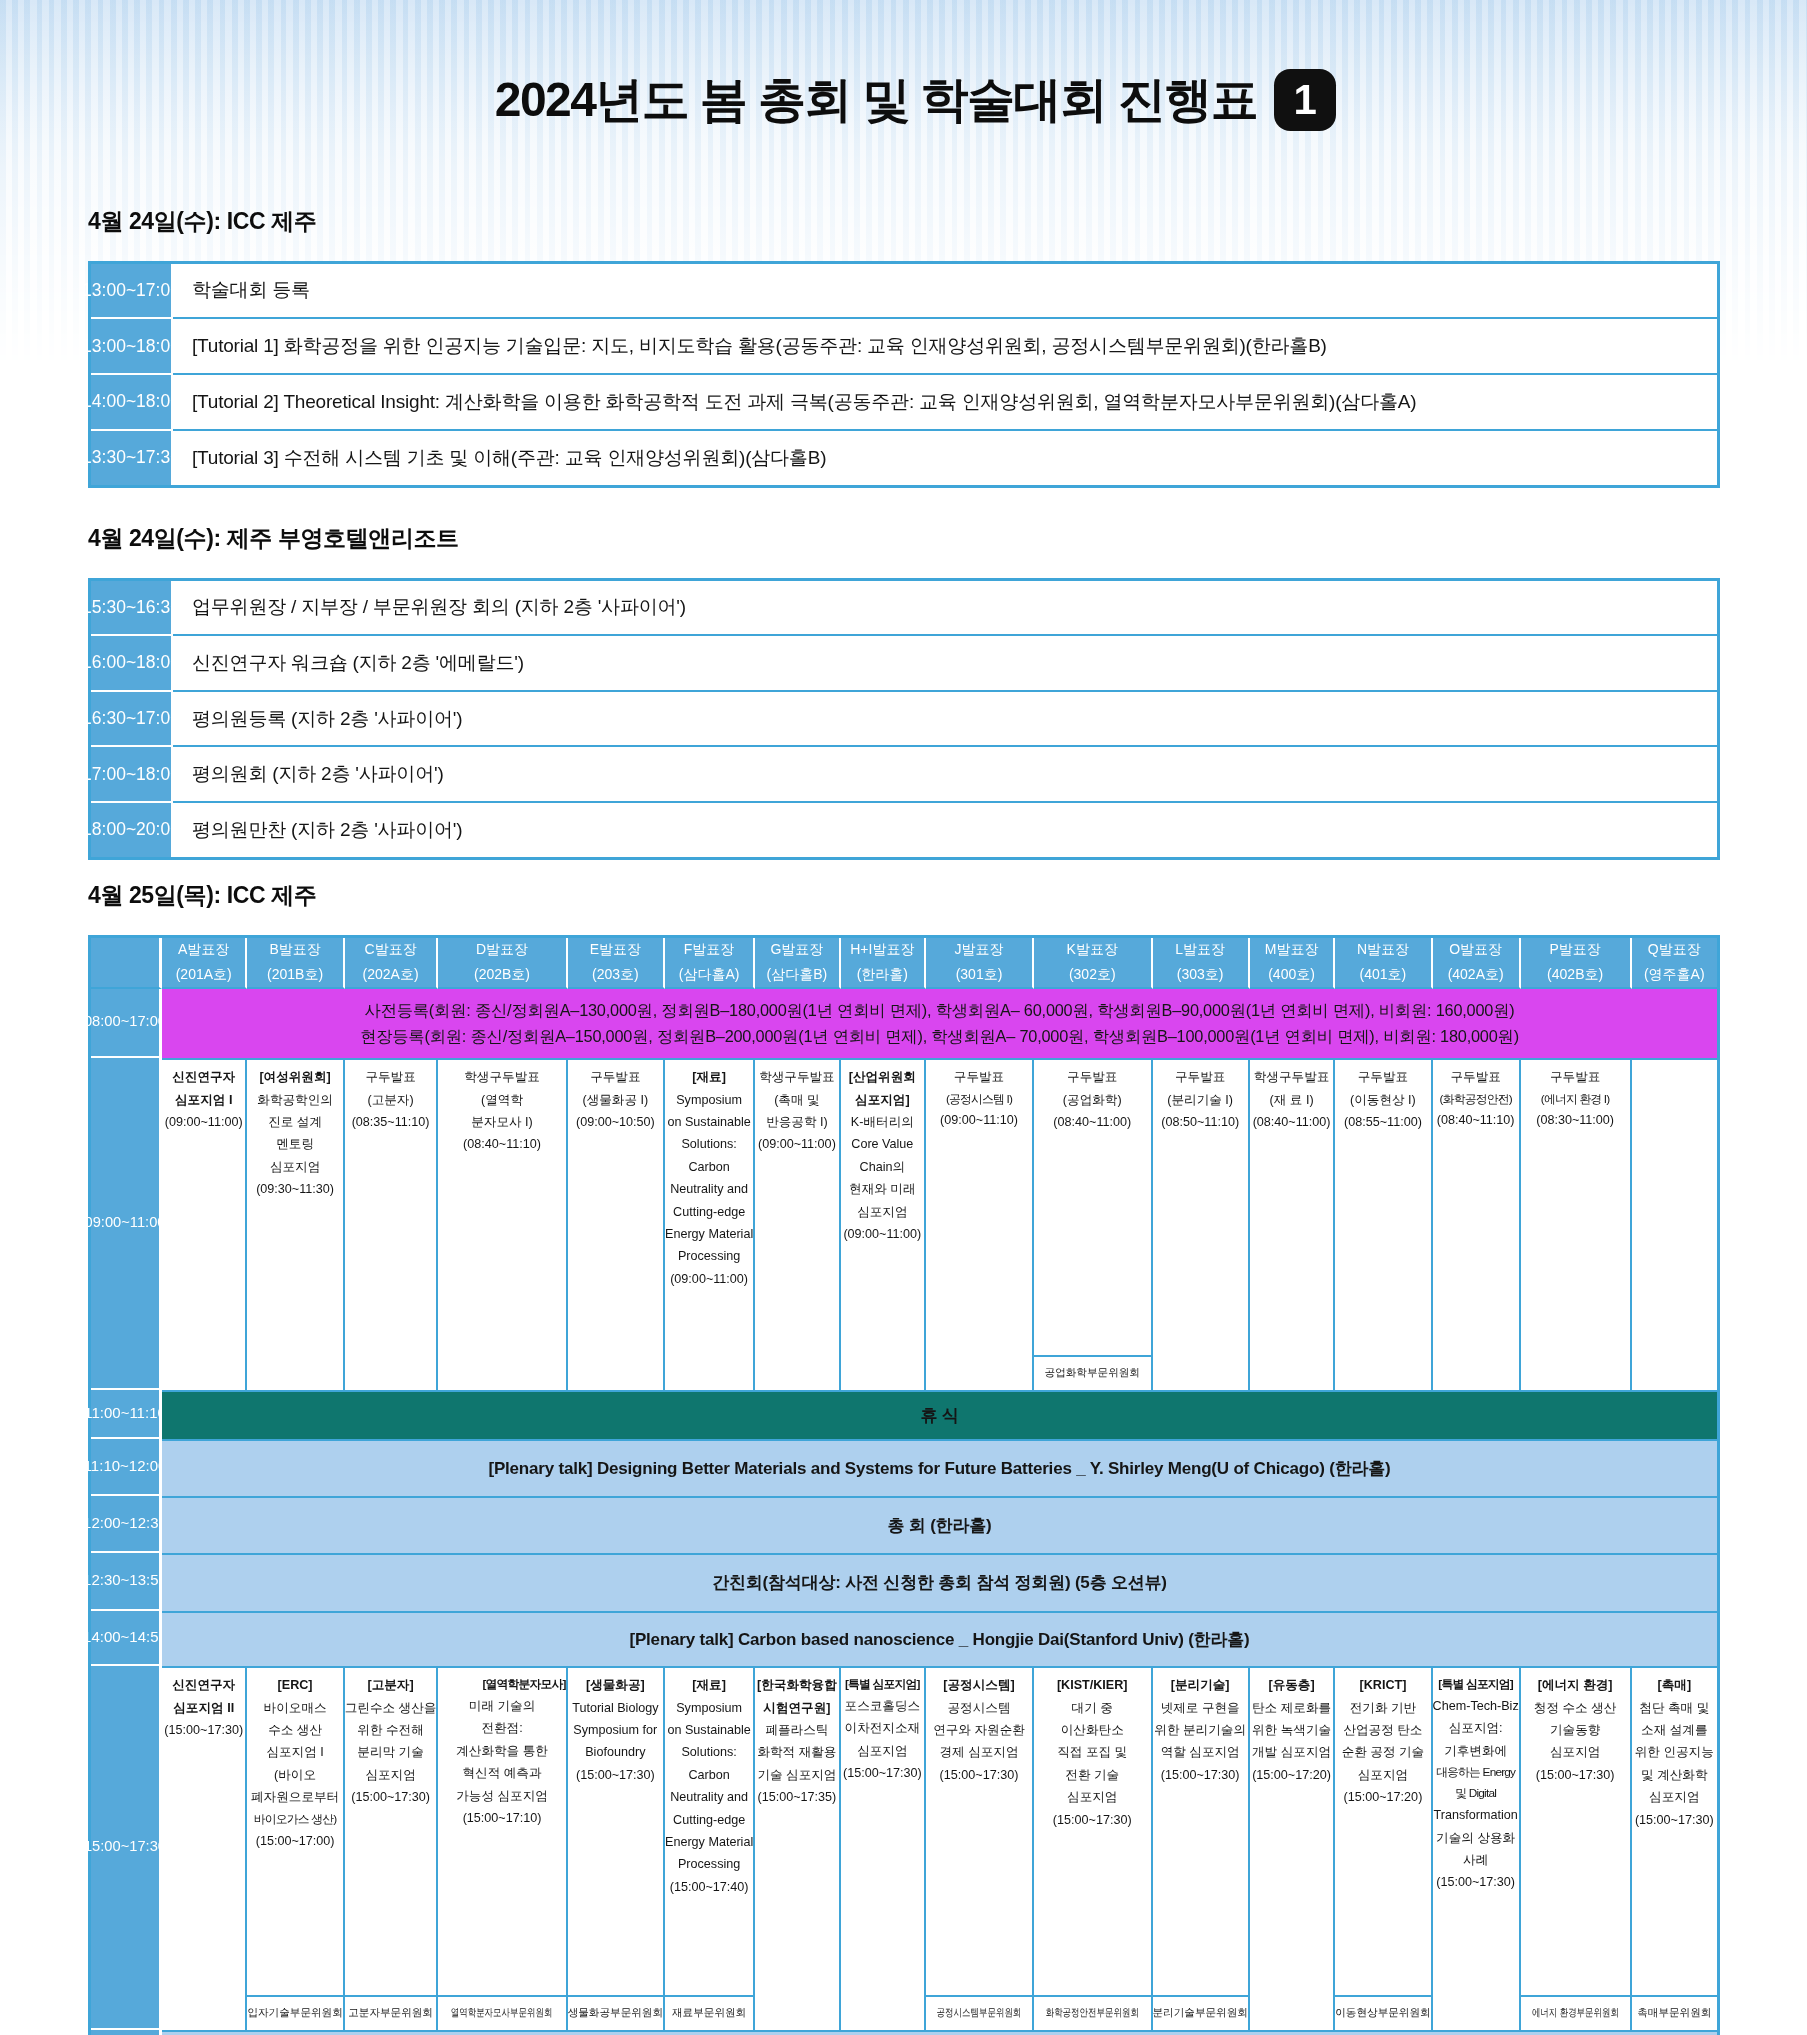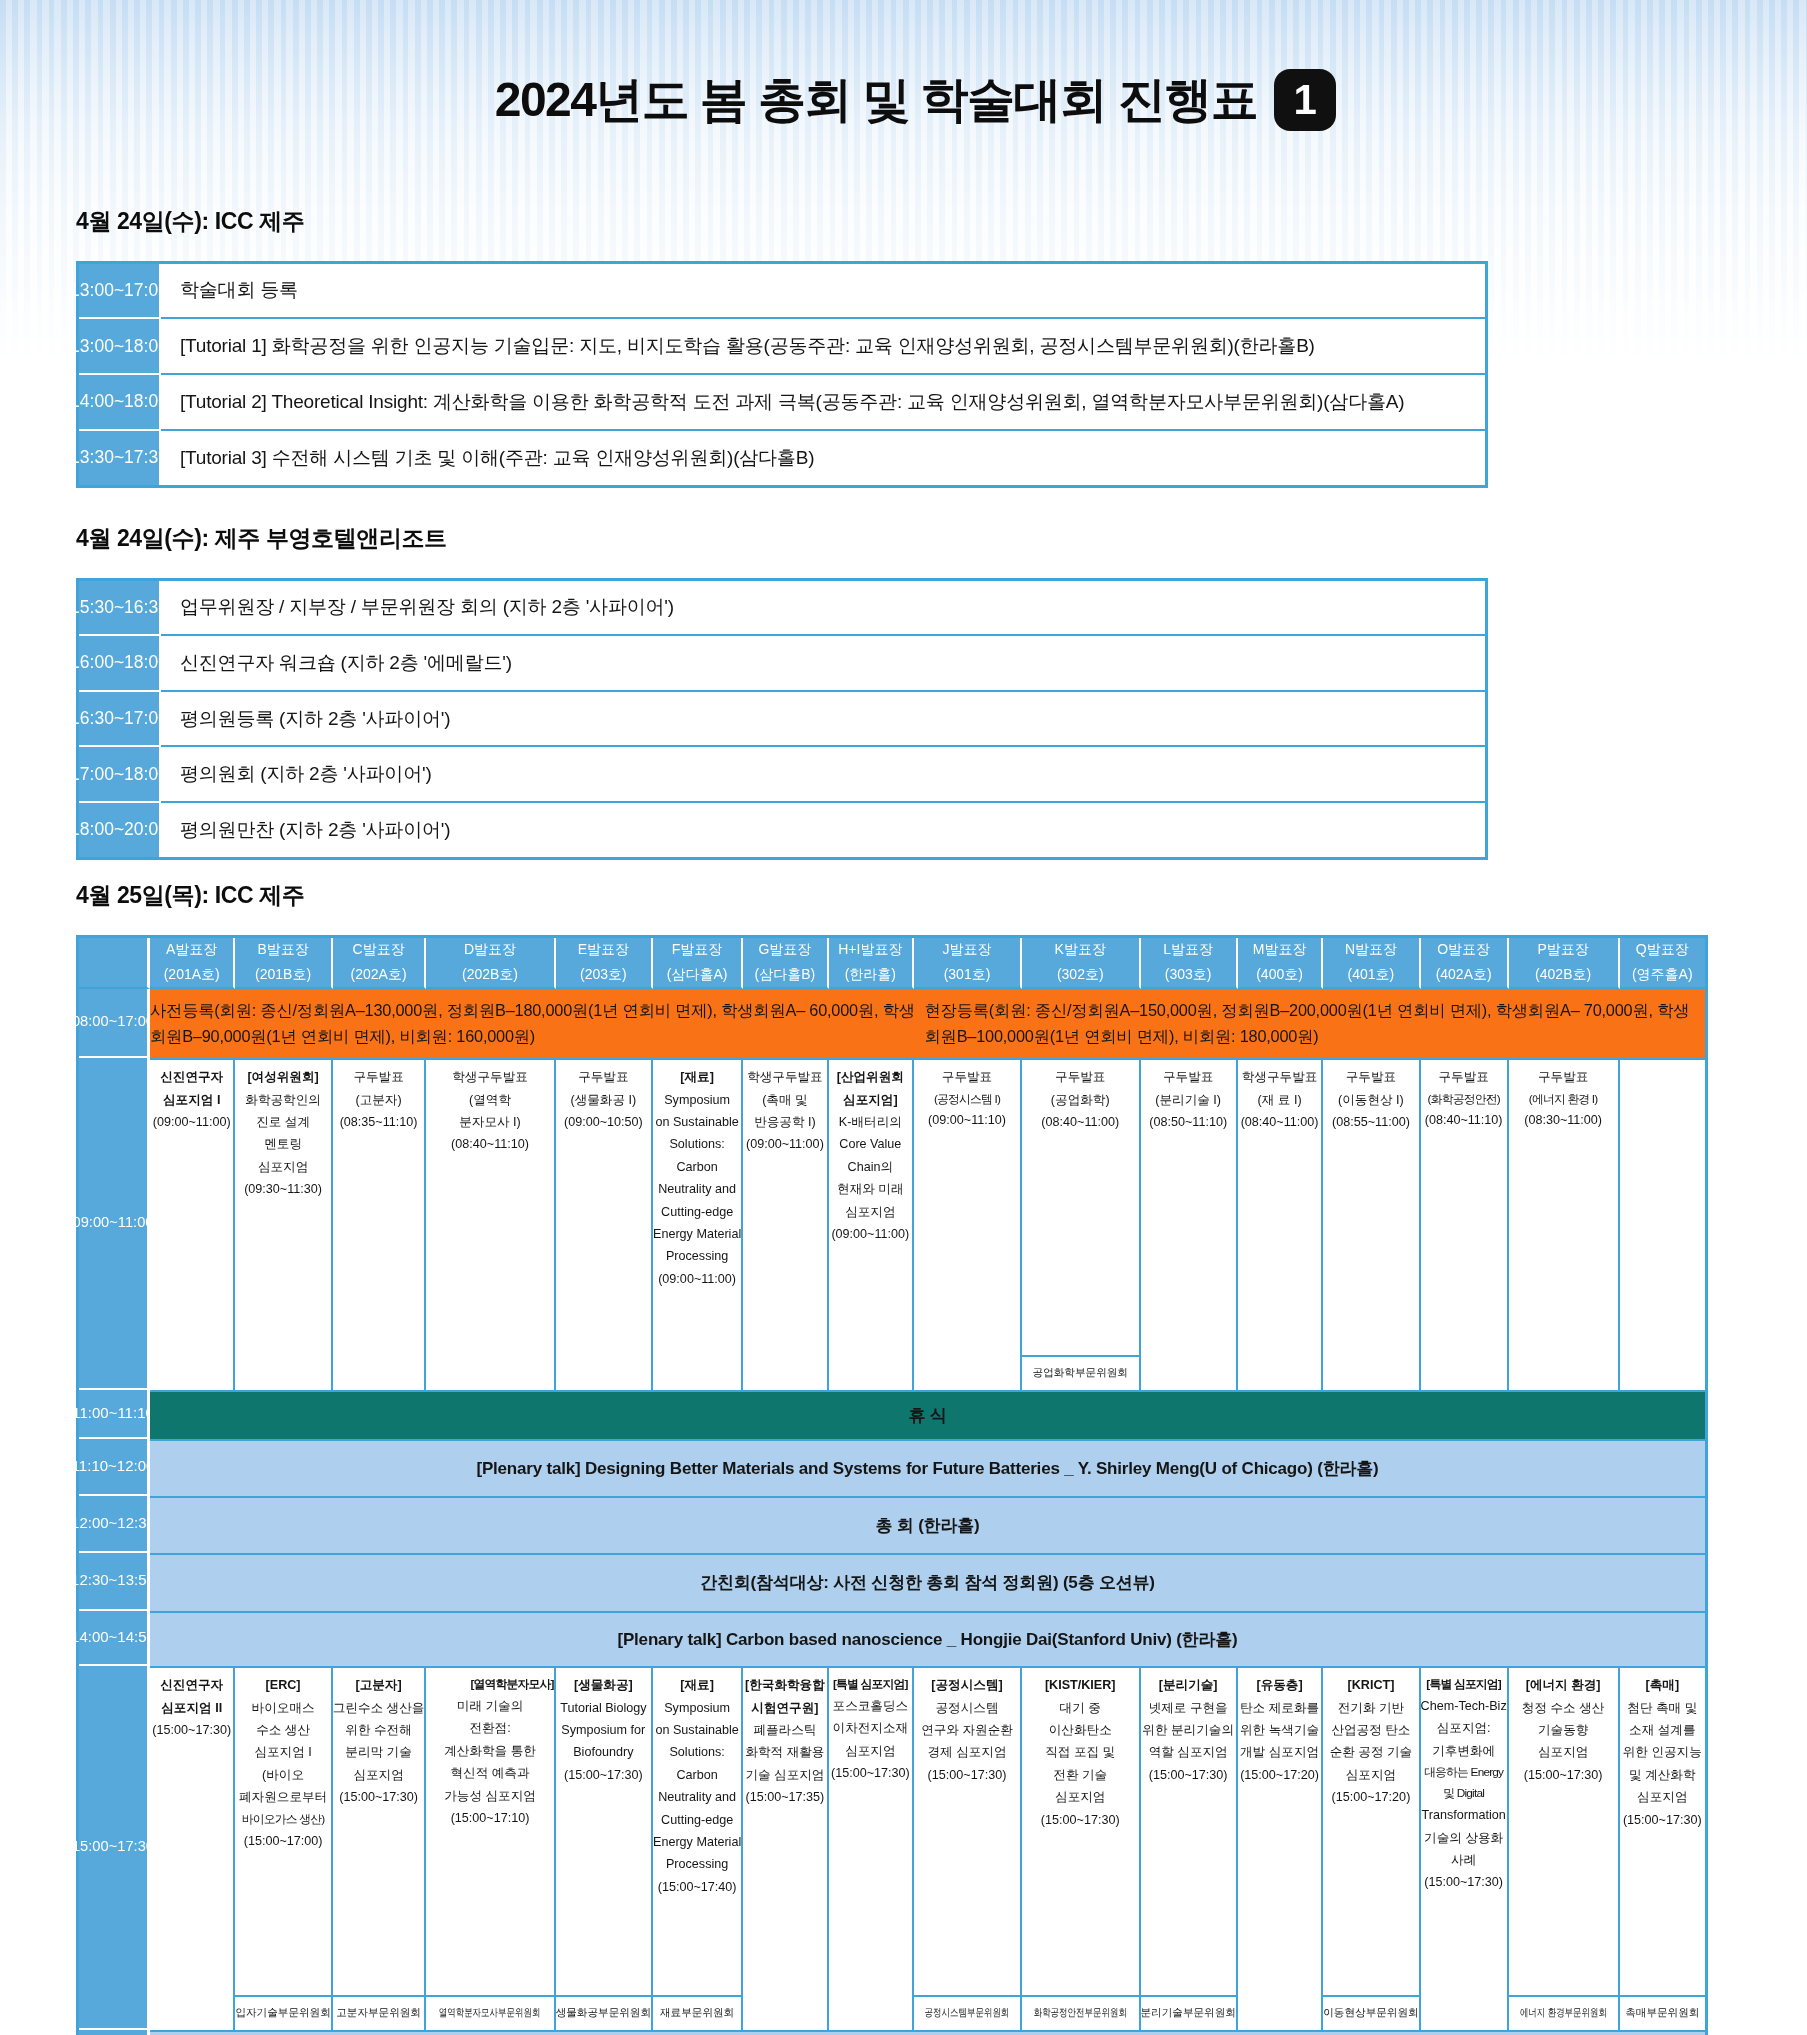--- a/index.html
+++ b/index.html
@@ -10,21 +10,21 @@
       repeating-linear-gradient(90deg, rgba(168,205,236,.38) 0 5.7px, rgba(255,255,255,0) 5.7px 12.2px),
       linear-gradient(180deg,#d8e8f7 0,#eef5fb 40%,#ffffff 100%);
     -webkit-mask-image:linear-gradient(180deg,#000 0,rgba(0,0,0,.45) 45%,transparent 100%);
     mask-image:linear-gradient(180deg,#000 0,rgba(0,0,0,.45) 45%,transparent 100%);}
   .title-row{position:absolute;left:12px;top:68px;width:1807px;display:flex;
     align-items:center;justify-content:center;gap:17px;}
   .title{margin:0;font-size:48px;font-weight:bold;letter-spacing:-1.6px;color:#0d0d0d;}
   .badge{width:62px;height:62px;background:#101010;color:#fff;border-radius:16.3px;
     display:flex;align-items:center;justify-content:center;font-size:42px;font-weight:bold;}
 
-  .sec{position:absolute;left:76px;width:1412px;}
+  .sec{position:absolute;left:88px;width:1632px;}
   .sec h2{margin:0 0 23.6px 0;font-size:23px;font-weight:bold;letter-spacing:-0.4px;color:#0d0d0d;}
 
   
   .simple-table{display:flex;border:3.3px solid #3fa5d8;background:#fff;box-sizing:border-box;}
   .tcol{width:80px;background:#56a9da;display:flex;flex-direction:column;flex:none;}
   .tcell{flex:1;display:flex;align-items:center;justify-content:center;color:#fff;
     font-size:17.5px;border-bottom:2.4px solid #fff;text-align:center;}
   .tcol .tcell:last-child{border-bottom:none;}
   .ccol{flex:1;display:flex;flex-direction:column;border-left:2.8px solid #fff;}
   .ccell{flex:1;display:flex;align-items:center;padding-left:19px;font-size:19px;
@@ -38,22 +38,22 @@
     grid-template-rows:51px 69px 332px 49px 57px 57px 58px 55px 364px 56px 68px 52px;}
   .big-table > div{box-sizing:border-box;}
   .hc{background:#56a9da;color:#fff;display:flex;flex-direction:column;align-items:center;
     justify-content:center;font-size:14px;line-height:1.8;border-right:2.4px solid #fff;
     border-bottom:2.8px solid #3fa5d8;text-align:center;}
   .hc.lastcol{border-right:none;}
   .hspacer{background:#56a9da;border-right:3.3px solid #fff;border-bottom:2.8px solid #3fa5d8;}
   .tc{background:#56a9da;color:#fff;display:flex;align-items:center;justify-content:center;
     font-size:14.7px;border-right:3.3px solid #fff;border-bottom:2.4px solid #fff;text-align:center;line-height:1.35;}
   .tc.small{font-size:15px;}
-  .reg{grid-column:2/18;display:flex;align-items:center;justify-content:center;
-    font-size:16.3px;line-height:1.6;background:#f97316;letter-spacing:-0.2px;}
+  .reg{grid-column:2/18;display:flex;flex-direction:column;align-items:center;justify-content:center;
+    font-size:16.3px;line-height:1.6;background:#d946ef;letter-spacing:-0.2px;}
   .mc{border-right:2.4px solid #3fa5d8;border-top:2.4px solid #3fa5d8;display:flex;flex-direction:column;
     background:#fff;font-size:12.6px;}
   .mc.lastcol{border-right:none;}
   .cm{flex:1;display:flex;flex-direction:column;align-items:center;padding-top:6.5px;
     line-height:1.78;text-align:center;}
   .cm div{white-space:nowrap;}
   .cm .b{font-weight:bold;}
   .committee{height:33px;flex:none;border-top:2.4px solid #3fa5d8;display:flex;align-items:center;
     justify-content:center;font-size:10.6px;overflow:hidden;}
   .committee span{white-space:nowrap;display:inline-block;}

